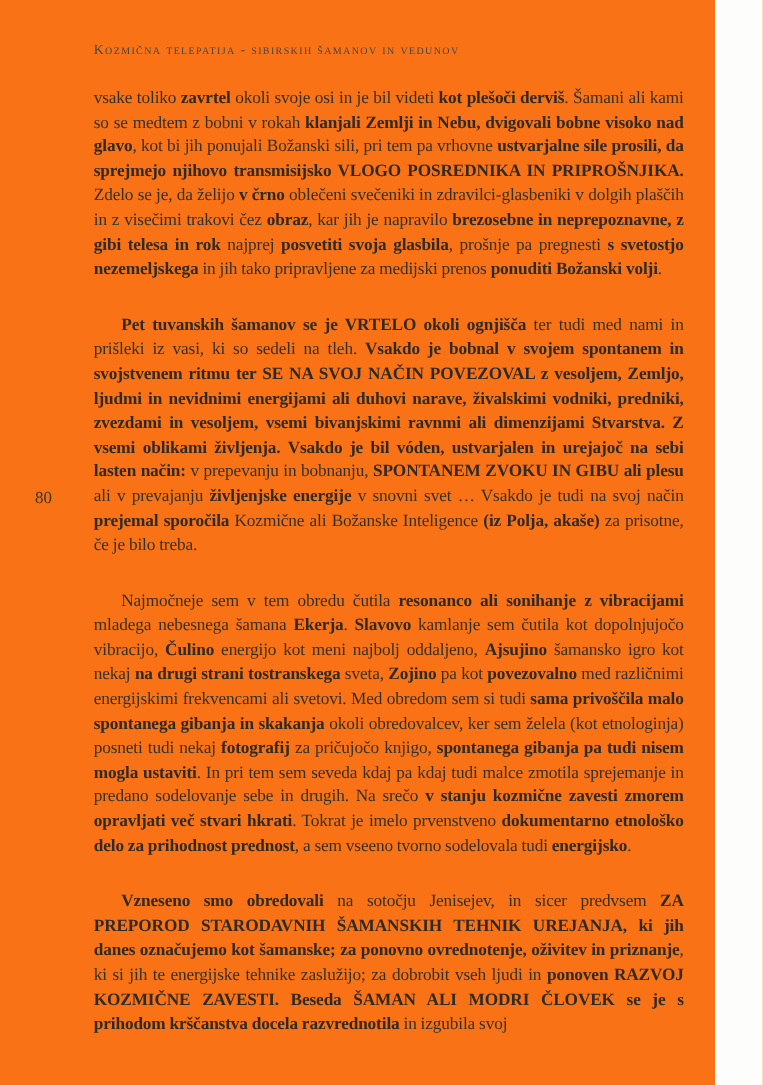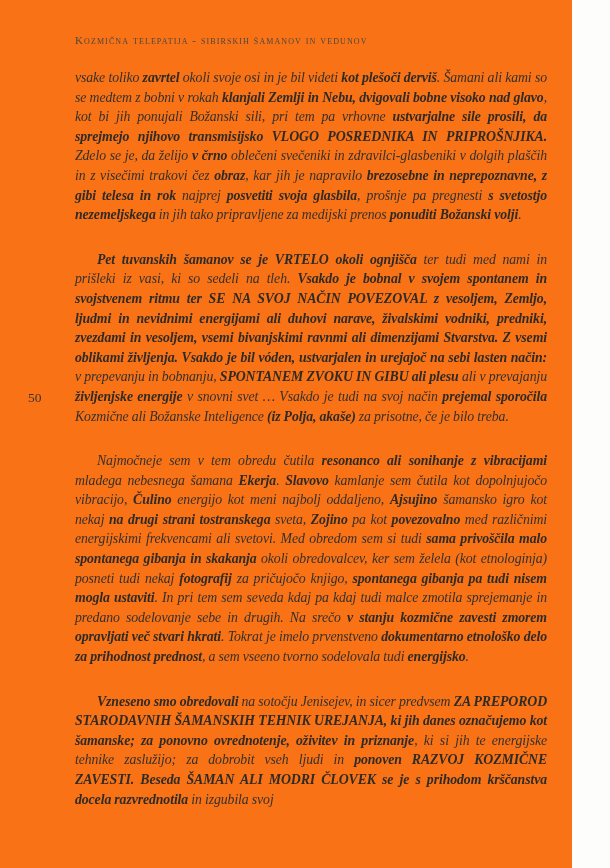--- a/index.html
+++ b/index.html
@@ -37,42 +37,41 @@
   .body-text {
     position: absolute;
     top: 68px;
     left: 75px;
     width: 472px;
     font-size: 13.8px;
     line-height: 19.6px;
     text-align: justify;
     letter-spacing: -0.1px;
     word-spacing: -0.2px;
-    font-style: italic;
   }
   .body-text p {
     margin: 0;
     padding: 0;
   }
   .body-text p.indent {
     text-indent: 22px;
     margin-top: 25px;
   }
   .body-text b {
     font-weight: 700;
     color: #2e2a26;
   }
 </style>
 </head>
 <body>
 
 <div class="page">
   <div class="running-header">Kozmična telepatija - sibirskih šamanov in vedunov</div>
 
-  <div class="page-number">50</div>
+  <div class="page-number">80</div>
 
   <main class="body-text">
       <p class="para"><span>vsake toliko </span><b>zavrtel</b><span> okoli svoje osi in je bil videti </span><b>kot plešoči derviš</b><span>. Šamani ali kami so se medtem z bobni v rokah </span><b>klanjali Zemlji in Nebu, dvigovali bobne visoko nad glavo</b><span>, kot bi jih ponujali Božanski sili, pri tem pa vrhovne </span><b>ustvarjalne sile prosili, da sprejmejo njihovo transmisijsko VLOGO POSREDNIKA IN PRIPROŠNJIKA.</b><span> Zdelo se je, da želijo </span><b>v črno</b><span> oblečeni svečeniki in zdravilci-glasbeniki v dolgih plaščih in z visečimi trakovi čez </span><b>obraz</b><span>, kar jih je napravilo </span><b>brezosebne in neprepoznavne, z gibi telesa in rok</b><span> najprej </span><b>posvetiti svoja glasbila</b><span>, prošnje pa pregnesti </span><b>s svetostjo nezemeljskega</b><span> in jih tako pripravljene za medijski prenos </span><b>ponuditi Božanski volji</b><span>.</span></p>
       <p class="para indent"><b>Pet tuvanskih šamanov se je VRTELO okoli ognjišča</b><span> ter tudi med nami in prišleki iz vasi, ki so sedeli na tleh. </span><b>Vsakdo je bobnal v svojem spontanem in svojstvenem ritmu ter SE NA SVOJ NAČIN POVEZOVAL z vesoljem, Zemljo, ljudmi in nevidnimi energijami ali duhovi narave, živalskimi vodniki, predniki, zvezdami in vesoljem, vsemi bivanjskimi ravnmi ali dimenzijami Stvarstva. Z vsemi oblikami življenja. Vsakdo je bil vóden, ustvarjalen in urejajoč na sebi lasten način:</b><span> v prepevanju in bobnanju, </span><b>SPONTANEM ZVOKU IN GIBU ali plesu</b><span> ali v prevajanju </span><b>življenjske energije</b><span> v snovni svet … Vsakdo je tudi na svoj način </span><b>prejemal sporočila</b><span> Kozmične ali Božanske Inteligence </span><b>(iz Polja, akaše)</b><span> za prisotne, če je bilo treba.</span></p>
       <p class="para indent"><span>Najmočneje sem v tem obredu čutila </span><b>resonanco ali sonihanje z vibracijami</b><span> mladega nebesnega šamana </span><b>Ekerja</b><span>. </span><b>Slavovo</b><span> kamlanje sem čutila kot dopolnjujočo vibracijo, </span><b>Čulino</b><span> energijo kot meni najbolj oddaljeno, </span><b>Ajsujino</b><span> šamansko igro kot nekaj </span><b>na drugi strani tostranskega</b><span> sveta, </span><b>Zojino</b><span> pa kot </span><b>povezovalno</b><span> med različnimi energijskimi frekvencami ali svetovi. Med obredom sem si tudi </span><b>sama privoščila malo spontanega gibanja in skakanja</b><span> okoli obredovalcev, ker sem želela (kot etnologinja) posneti tudi nekaj </span><b>fotografij</b><span> za pričujočo knjigo, </span><b>spontanega gibanja pa tudi nisem mogla ustaviti</b><span>. In pri tem sem seveda kdaj pa kdaj tudi malce zmotila sprejemanje in predano sodelovanje sebe in drugih. Na srečo </span><b>v stanju kozmične zavesti zmorem opravljati več stvari hkrati</b><span>. Tokrat je imelo prvenstveno </span><b>dokumentarno etnološko delo za prihodnost prednost</b><span>, a sem vseeno tvorno sodelovala tudi </span><b>energijsko</b><span>.</span></p>
       <p class="para indent"><b>Vzneseno smo obredovali</b><span> na sotočju Jenisejev, in sicer predvsem </span><b>ZA PREPOROD STARODAVNIH ŠAMANSKIH TEHNIK UREJANJA, ki jih danes označujemo kot šamanske; za ponovno ovrednotenje, oživitev in priznanje</b><span>, ki si jih te energijske tehnike zaslužijo; za dobrobit vseh ljudi in </span><b>ponoven RAZVOJ KOZMIČNE ZAVESTI. Beseda ŠAMAN ALI MODRI ČLOVEK se je s prihodom krščanstva docela razvrednotila</b><span> in izgubila svoj</span></p>
     </main>
 </div>
 
 </body></html>

